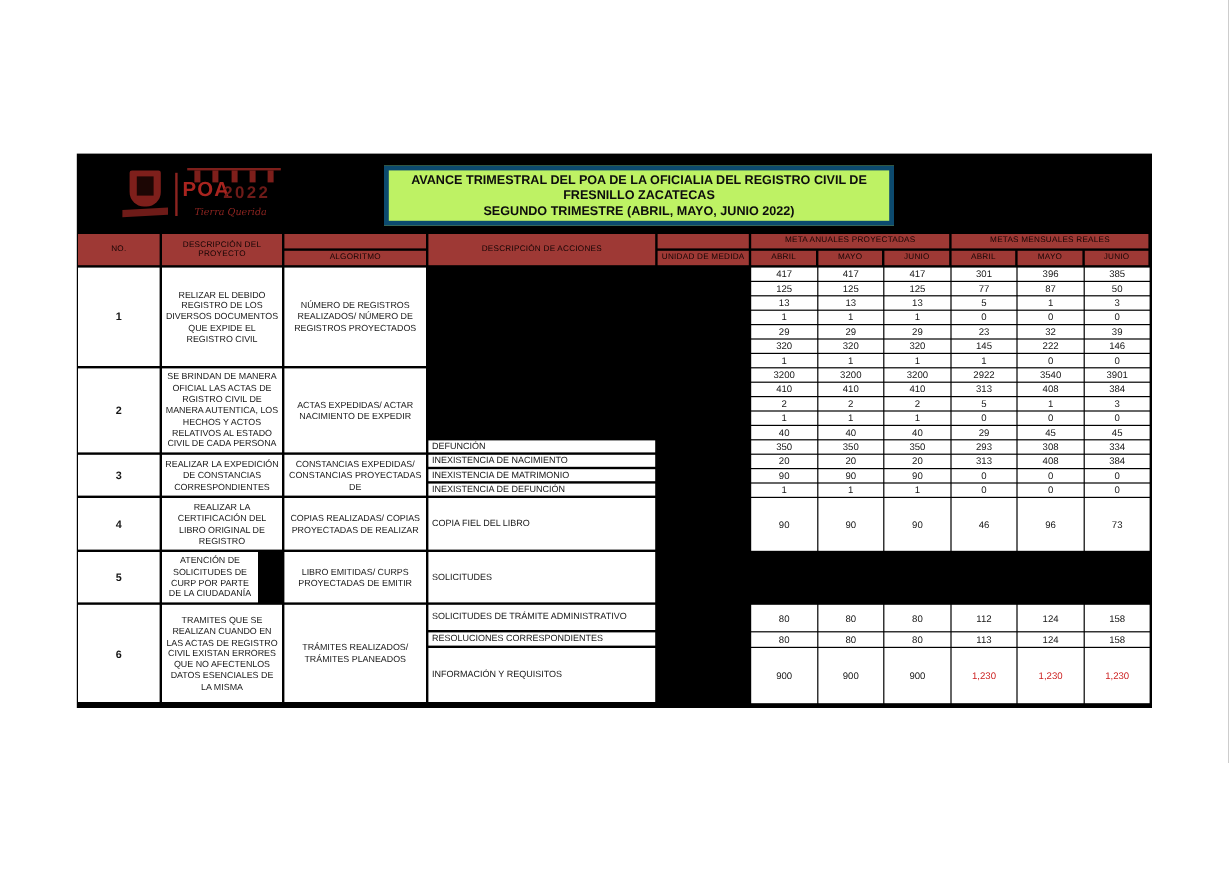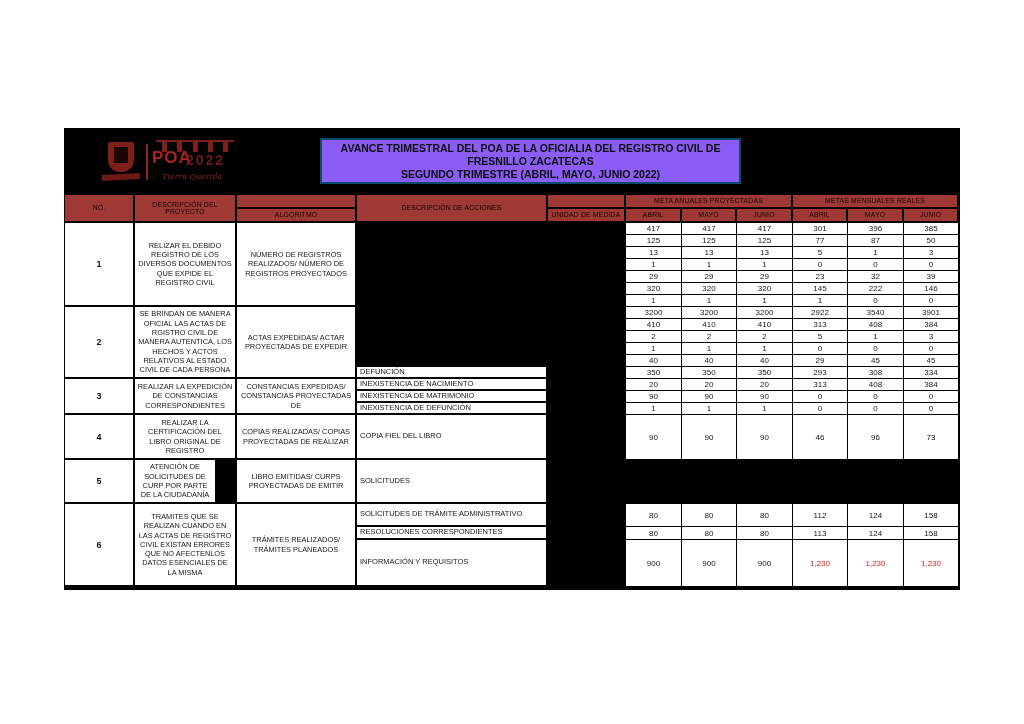--- a/index.html
+++ b/index.html
@@ -3,22 +3,22 @@
 <meta charset="utf-8">
 <style>
   html,body{margin:0;padding:0;}
   body{
     width:1024px;height:724px;position:relative;background:#ffffff;
     font-family:"Liberation Sans", sans-serif;color:#111;overflow:hidden;
   }
   .sheet{position:absolute;left:64px;top:128px;width:896px;height:462px;background:#000;}
   
   .titlebox{
-    position:absolute;left:256px;top:10px;width:417px;height:42px;background:#8b5cf6;
-    border:2px solid #0c4a6e;display:flex;flex-direction:column;align-items:center;justify-content:center;
+    position:absolute;left:256px;top:10px;width:417px;height:42px;background:#bef264;
+    border:4px solid #0c4a6e;display:flex;flex-direction:column;align-items:center;justify-content:center;
     text-align:center;font-weight:bold;font-size:10.5px;line-height:13px;color:#0d0d0d;
   }
   .logo{position:absolute;left:36px;top:8px;width:150px;height:54px;}
   .shield{
     position:absolute;left:8px;top:6px;width:26px;height:30px;background:#7e1f1b;
     border-radius:2px 2px 12px 12px;
   }
   .shield-inner{position:absolute;left:6px;top:5px;width:14px;height:16px;background:#1c0604;}
   .shield-banner{position:absolute;left:2px;top:38px;width:38px;height:6px;background:#6e1b18;transform:skewY(-3deg);}
   .logo-divider{position:absolute;left:46px;top:8px;width:2px;height:36px;background:#8c2420;}
@@ -90,21 +90,21 @@
   <div class="cell hcell" style="left:729px;top:81px;width:53px;height:12px;">ABRIL</div>
   <div class="cell hcell" style="left:784px;top:81px;width:54px;height:12px;">MAYO</div>
   <div class="cell hcell" style="left:840px;top:81px;width:53px;height:12px;">JUNIO</div>
 
   <div class="cell wcell center no-num" style="left:1px;top:95px;width:68px;height:82px;">1</div>
   <div class="cell wcell center algo" style="left:173px;top:95px;width:118px;height:82px;">NÚMERO DE REGISTROS REALIZADOS/ NÚMERO DE REGISTROS PROYECTADOS</div>
   <div class="cell wcell center desc" style="left:71px;top:95px;width:100px;height:82px;">RELIZAR EL DEBIDO REGISTRO DE LOS DIVERSOS DOCUMENTOS QUE EXPIDE EL REGISTRO CIVIL</div>
 
   <div class="cell wcell center no-num" style="left:1px;top:179px;width:68px;height:70px;">2</div>
   <div class="cell wcell center desc" style="left:71px;top:179px;width:100px;height:70px;">SE BRINDAN DE MANERA OFICIAL LAS ACTAS DE RGISTRO CIVIL DE MANERA AUTENTICA, LOS HECHOS Y ACTOS RELATIVOS AL ESTADO CIVIL DE CADA PERSONA</div>
-  <div class="cell wcell center algo" style="left:173px;top:179px;width:118px;height:70px;">ACTAS EXPEDIDAS/ ACTAR PROYECTADAS DE EXPEDIR</div>
+  <div class="cell wcell center algo" style="left:173px;top:179px;width:118px;height:70px;">ACTAS EXPEDIDAS/ ACTAR NACIMIENTO DE EXPEDIR</div>
 
   <div class="cell wcell center no-num" style="left:1px;top:251px;width:68px;height:34px;">3</div>
   <div class="cell wcell center desc" style="left:71px;top:251px;width:100px;height:34px;">REALIZAR LA EXPEDICIÓN DE CONSTANCIAS CORRESPONDIENTES</div>
   <div class="cell wcell center algo" style="left:173px;top:251px;width:118px;height:34px;">CONSTANCIAS EXPEDIDAS/ CONSTANCIAS PROYECTADAS DE</div>
 
   <div class="cell wcell center no-num" style="left:1px;top:287px;width:68px;height:43px;">4</div>
   <div class="cell wcell center desc" style="left:71px;top:287px;width:100px;height:43px;">REALIZAR LA CERTIFICACIÓN DEL LIBRO ORIGINAL DE REGISTRO</div>
   <div class="cell wcell center algo" style="left:173px;top:287px;width:118px;height:43px;">COPIAS REALIZADAS/ COPIAS PROYECTADAS DE REALIZAR</div>
 
   <div class="cell wcell center no-num" style="left:1px;top:332px;width:68px;height:42px;">5</div>

